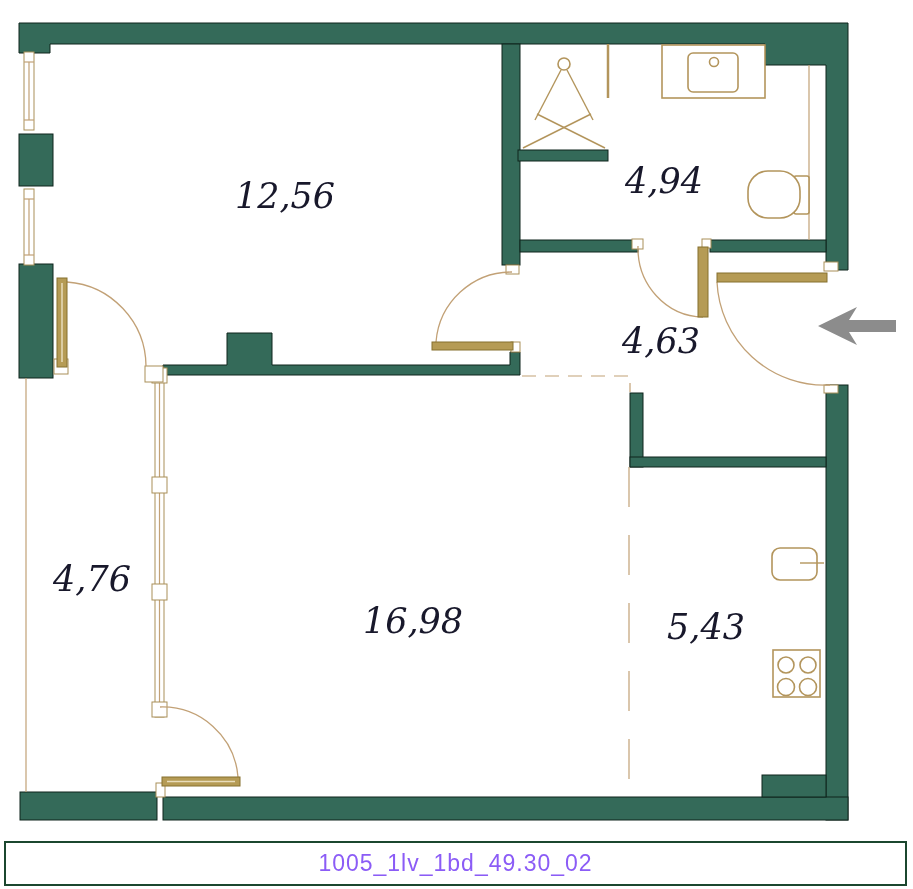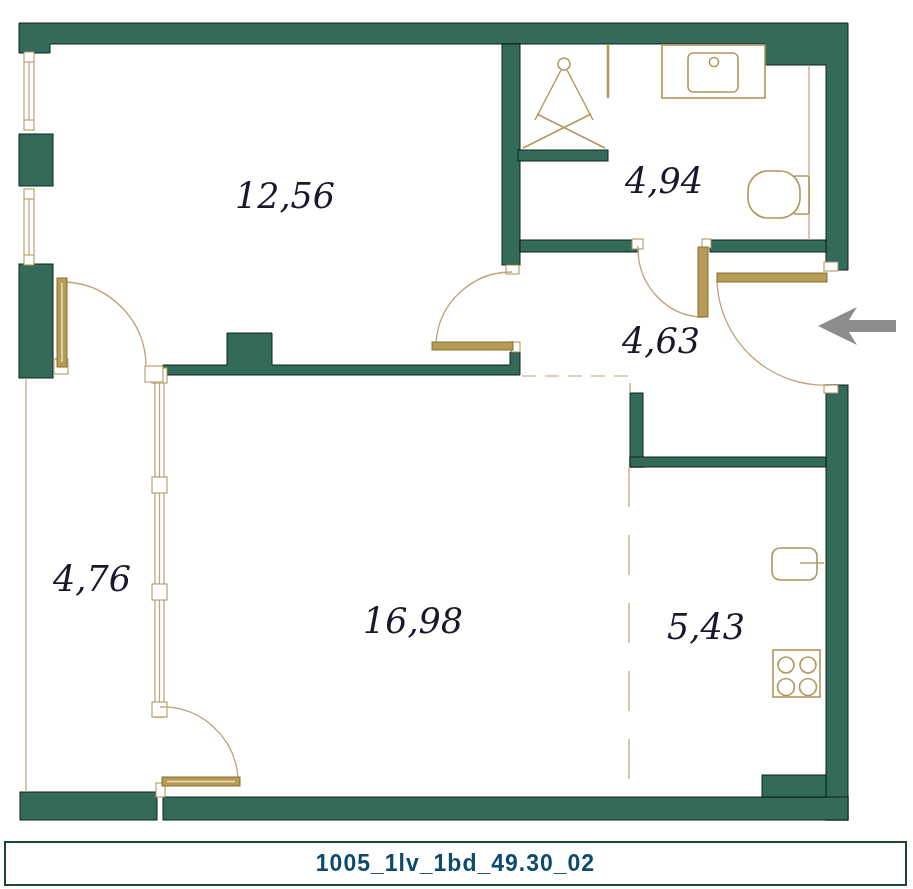--- a/index.html
+++ b/index.html
@@ -10,21 +10,21 @@
   .leaf{fill:#B59B55;stroke:#86702F;stroke-width:1;}
   .leafcore{stroke:#E9DDBC;stroke-width:1.5;fill:none;}
   .arc{fill:none;stroke:#C2A176;stroke-width:1.3;}
   .fix{fill:#ffffff;stroke:#B3955C;stroke-width:1.6;}
   .fixline{fill:none;stroke:#B3955C;stroke-width:1.4;}
   .thin{fill:none;stroke:#C2A176;stroke-width:1.2;}
   .glaz{fill:#ffffff;stroke:#A98F58;stroke-width:1;}
   .roomlabel{font-family:"DejaVu Serif", serif;font-style:italic;font-size:35px;fill:#18182B;text-anchor:middle;}
   #titlebar{position:absolute;left:4px;top:841px;width:903px;height:45px;box-sizing:border-box;
     border:2px solid #1B472F;background:#ffffff;display:flex;align-items:center;justify-content:center;}
-  #titlebar span{font-family:"Liberation Sans", sans-serif;font-size:23px;color:#0c4a6e;letter-spacing:1px;font-weight:700;}
+  #titlebar span{font-family:"Liberation Sans", sans-serif;font-size:23px;color:#8b5cf6;letter-spacing:1px;font-weight:400;}
 </style>
 </head>
 <body>
 
 <div id="stage">
   <svg width="913" height="841" viewBox="0 0 913 841">
 
     <path class="wall" d="M19,23 H848 V270 H837 V263 H826 V65 H765 V44 H50 V53 H19 Z"></path>
 
     <rect class="wall" x="19" y="134" width="34" height="52"></rect>

